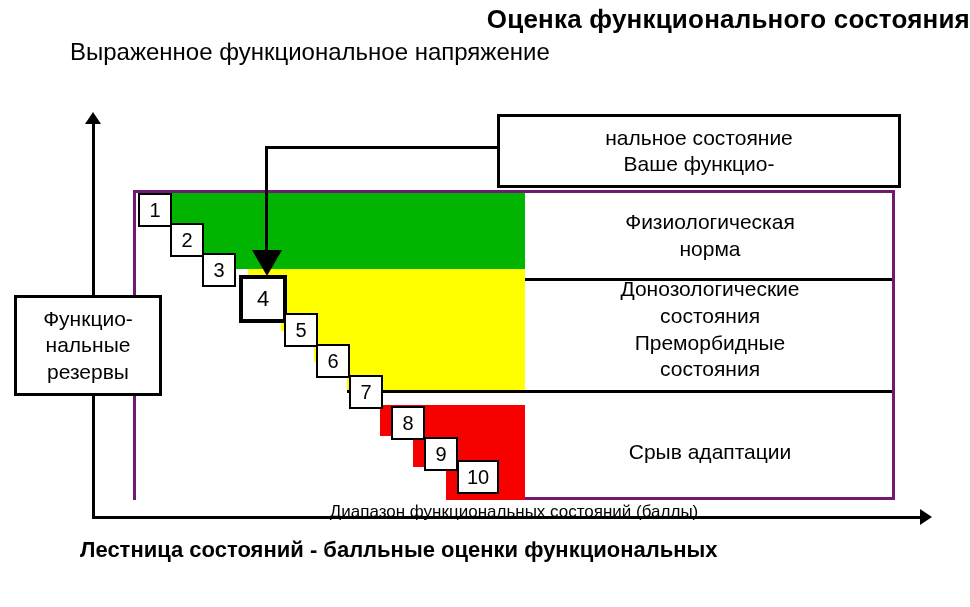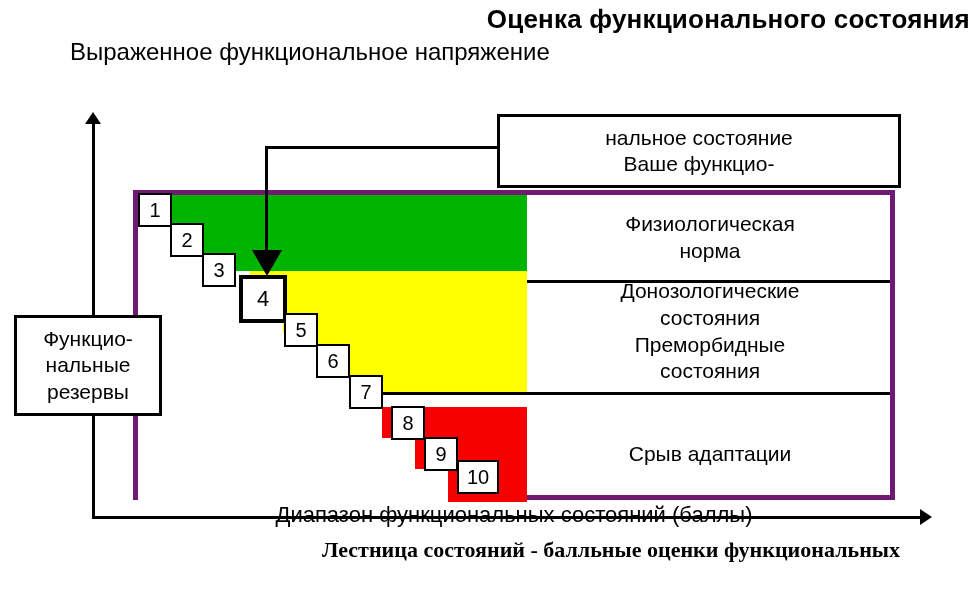--- a/index.html
+++ b/index.html
@@ -76,21 +76,21 @@
     border-left: 12px solid #000;
   }
 
   
   .chart {
     position: absolute;
     left: 133px;
     top: 190px;
     width: 762px;
     height: 310px;
-    border: 5px solid #701a75;
+    border: 3px solid #701a75;
     box-sizing: border-box;
     background: #fff;
   }
   .band {
     position: absolute;
     left: 0;
     width: 100%;
     border-bottom: 3px solid #000;
     box-sizing: border-box;
   }
@@ -209,44 +209,42 @@
     border: 3px solid #000;
     background: #ffffff;
     display: flex;
     flex-direction: column;
     align-items: center;
     justify-content: center;
     font-size: 21px;
     line-height: 1.25;
     text-align: center;
     z-index: 8;
-    margin-top: 20px;
   }
 
   
   .x-caption {
     position: absolute;
     left: 133px;
     top: 502px;
     width: 762px;
     text-align: center;
-    font-size: 22px;
+    font-size: 17px;
     z-index: 9;
     background: transparent;
   }
   .bottom-caption {
     position: absolute;
     left: 80px;
     top: 536px;
     width: 820px;
-    text-align: right;
+    text-align: left;
     font-size: 22px;
     line-height: 1.3;
     font-weight: bold;
-    font-family: Liberation Serif, serif;
   }
 </style>
 </head>
 <body>
 
 <div id="page">
 
   <div class="title-main">Оценка функционального состояния</div>
   <div class="title-sub">Выраженное функциональное напряжение</div>
 

